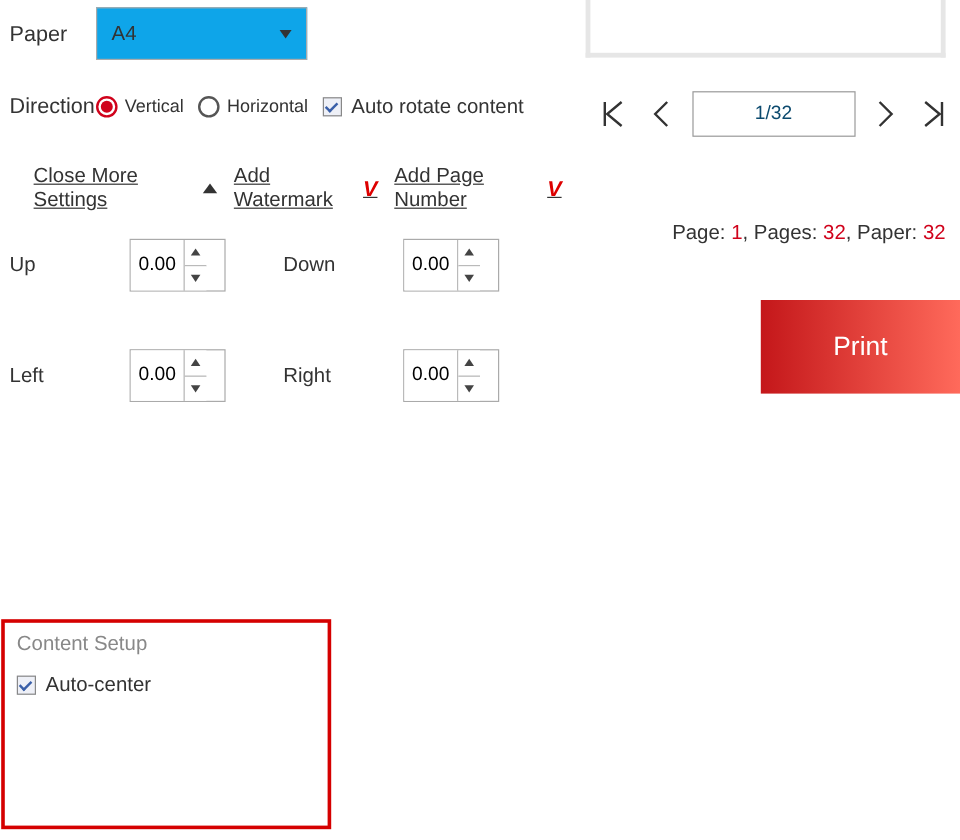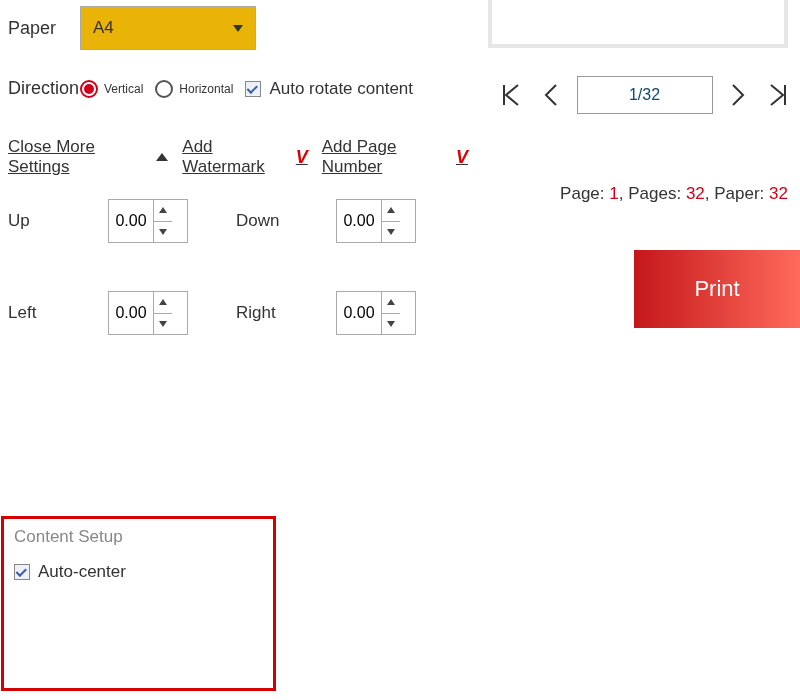--- a/index.html
+++ b/index.html
@@ -35,36 +35,36 @@
     font-size: 18px;
   }
   .select {
     width: 176px;
     height: 44px;
     border: 1px solid #aaa;
     display: flex;
     align-items: center;
     justify-content: space-between;
     padding: 0 12px;
-    background: #eab308;
+    background: #0ea5e9;
     cursor: pointer;
     font-size: 17px;
   }
   .caret-down {
     width: 0; height: 0;
     border-left: 5px solid transparent;
     border-right: 5px solid transparent;
     border-top: 7px solid #333;
   }
   .radio {
     display: inline-flex;
     align-items: center;
     margin-right: 12px;
     cursor: pointer;
-    font-size: 12px;
+    font-size: 15px;
   }
   .radio-circle {
     width: 18px; height: 18px;
     border: 2px solid #555;
     border-radius: 50%;
     display: inline-flex;
     align-items: center;
     justify-content: center;
     margin-right: 6px;
   }
@@ -97,20 +97,21 @@
     border-bottom: 2px solid #3a5fa8;
     transform: rotate(-45deg) translateY(-1px);
   }
   .links-row {
     display: flex;
     align-items: flex-start;
     gap: 14px;
     margin-top: 38px;
     margin-bottom: 22px;
     font-size: 17px;
+    margin-left: 20px;
   }
   .ulink {
     text-decoration: underline;
     cursor: pointer;
     display: inline-flex;
     align-items: center;
     gap: 4px;
   }
   .arrow-up-sm {
     width: 0; height: 0;

